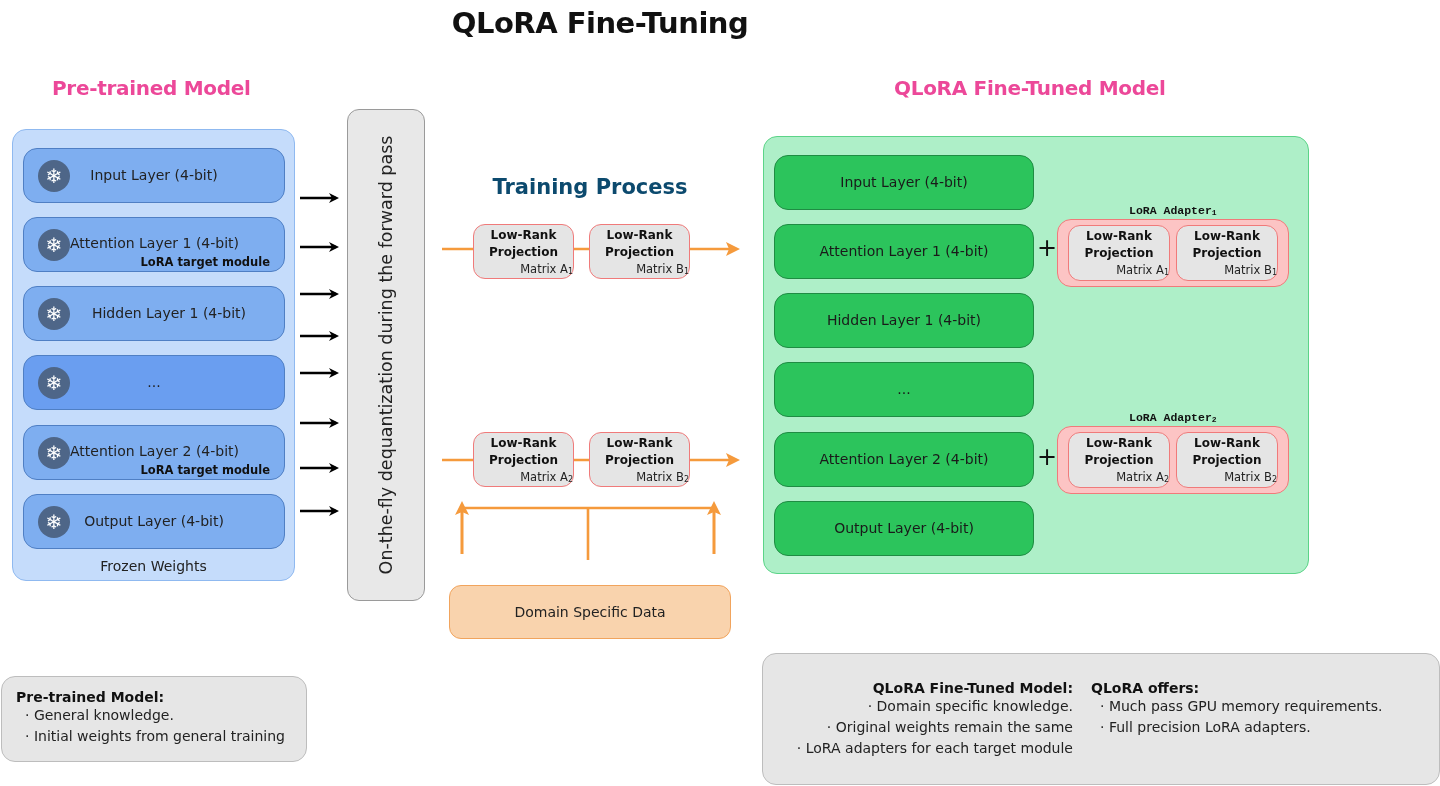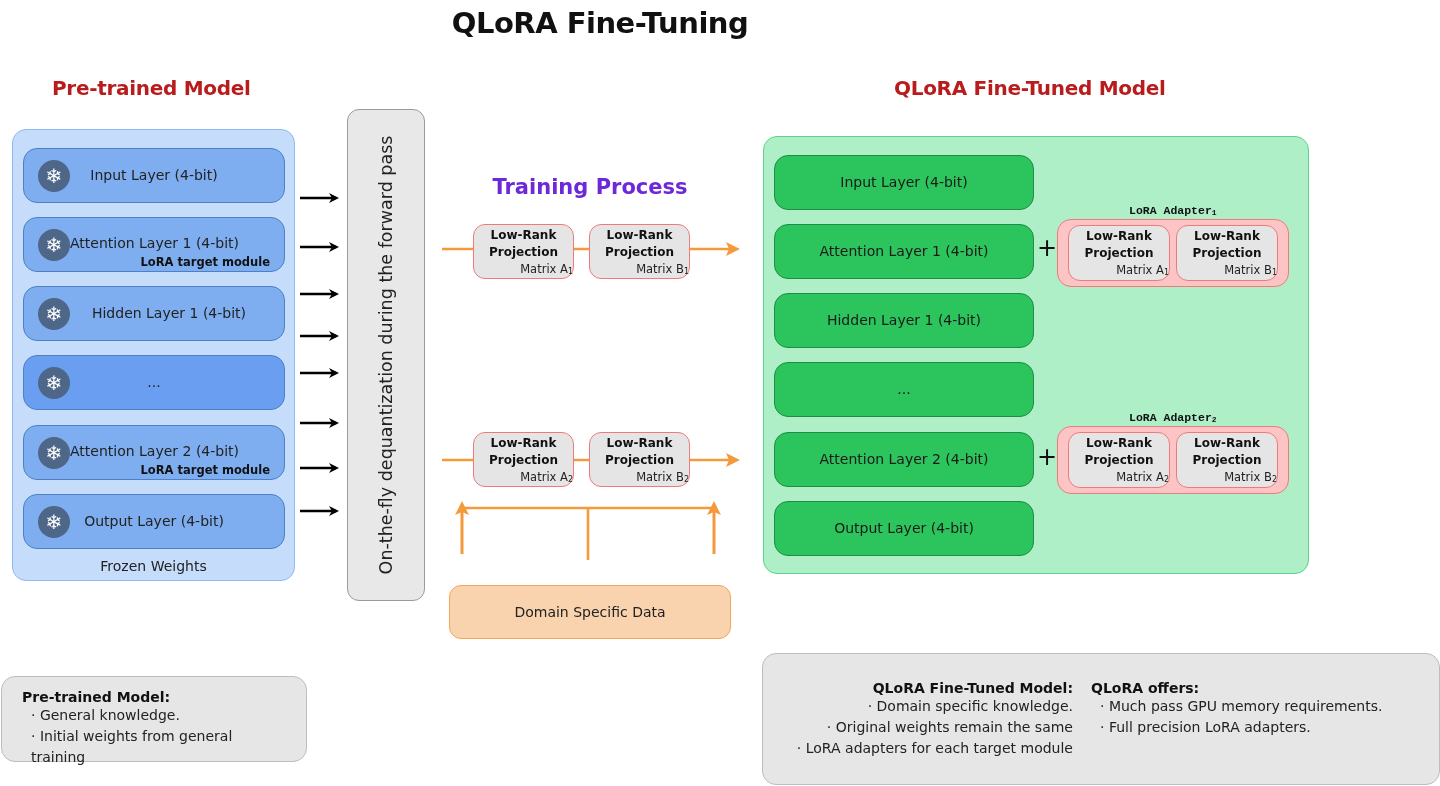--- a/index.html
+++ b/index.html
@@ -2,59 +2,59 @@
 <html><head>
 <meta charset="utf-8">
 <style>
   * { box-sizing: border-box; margin: 0; padding: 0; }
   html, body { width: 1440px; height: 786px; background: #ffffff; overflow: hidden; }
   body { font-family: "DejaVu Sans", sans-serif; color: #222; position: relative; }
 
   .abs { position: absolute; }
 
   .main-title { left: 0; width: 1200px; top: 6px; text-align: center; font-size: 29px; font-weight: bold; color: #111; letter-spacing: -0.5px; }
-  .sec-title { font-size: 20px; font-weight: bold; color: #b91c1c; letter-spacing: -0.3px; }
+  .sec-title { font-size: 20px; font-weight: bold; color: #ec4899; letter-spacing: -0.3px; }
 
   
   .pre-panel { left: 12px; top: 129px; width: 283px; height: 452px; background: #c5dcfb; border: 1.5px solid #8fb9f0; border-radius: 14px; }
   .pre-layer { position: absolute; left: 10px; width: 262px; height: 55px; background: #7eaef0; border: 1.2px solid #4f7fc4; border-radius: 14px; }
   .pre-layer.dots { background: #6a9ef0; }
   .pre-layer .snow { position: absolute; left: 14px; top: 11px; width: 32px; height: 32px; border-radius: 50%; background: #4e6688; color: #fff; font-size: 20px; line-height: 32px; text-align: center; }
   .pre-layer .lbl { position: absolute; left: 0; right: 0; top: 18px; text-align: center; font-size: 14px; color: #222; }
   .pre-layer .lbl.shift { left: 30px; text-align: left; top: 17px; }
   .pre-layer .tag { position: absolute; right: 14px; bottom: 2px; font-size: 11.5px; font-weight: bold; color: #111; margin-top: 12px; }
   .frozen { position: absolute; left: 0; right: 0; bottom: 6px; text-align: center; font-size: 14px; color: #222; }
 
   
   .deq { left: 347px; top: 109px; width: 78px; height: 492px; background: #e8e8e8; border: 1.2px solid #9a9a9a; border-radius: 12px; }
   .deq-text { position: absolute; left: 50%; top: 50%; transform: translate(-50%, -50%) rotate(-90deg); white-space: nowrap; font-size: 17.5px; color: #222; }
 
   
-  .training-title { left: 440px; width: 300px; top: 175px; text-align: center; font-size: 21px; font-weight: bold; color: #6d28d9; }
+  .training-title { left: 440px; width: 300px; top: 175px; text-align: center; font-size: 21px; font-weight: bold; color: #0c4a6e; }
   .lr-box { position: absolute; width: 101px; height: 55px; background: #e5e5e5; border: 1.5px solid #f07a7a; border-radius: 12px; text-align: center; }
   .lr-box .t { font-size: 12px; font-weight: bold; color: #111; line-height: 17px; margin-top: 2px; }
   .lr-box .m { font-size: 11.5px; color: #222; line-height: 16px; text-align: right; }
   .lr-box sub { font-size: 8px; vertical-align: -1px; }
 
   .domain-box { left: 449px; top: 585px; width: 282px; height: 54px; background: #f9d3ad; border: 1.5px solid #f1a45d; border-radius: 12px; text-align: center; line-height: 52px; font-size: 14px; color: #222; }
 
   
   .ft-panel { left: 763px; top: 136px; width: 546px; height: 438px; background: #aeefc8; border: 1.5px solid #5cd488; border-radius: 14px; }
   .ft-layer { position: absolute; left: 10px; width: 260px; height: 55px; background: #2cc45c; border: 1.2px solid #1f8c43; border-radius: 14px; text-align: center; line-height: 53px; font-size: 14px; color: #1a1a1a; }
   .plus { position: absolute; font-size: 24px; color: #111; font-weight: normal; }
   .adapter-title { position: absolute; font-size: 11.5px; font-weight: bold; color: #111; font-family: Liberation Mono, monospace; }
   .adapter-title sub { font-size: 8px; vertical-align: -1px; }
   .adapter { position: absolute; width: 232px; height: 68px; background: #fcc4c4; border: 1.5px solid #f07a7a; border-radius: 14px; }
   .adapter .lr-box { top: 5px; width: 102px; height: 56px; }
 
   
   .note { background: #e6e6e6; border: 1.5px solid #bdbdbd; border-radius: 14px; }
   .note .h { font-size: 14px; font-weight: bold; color: #111; }
   .note .li { font-size: 14px; color: #222; line-height: 21px; padding-left: 9px; }
-  .note-left { left: 1px; top: 676px; width: 306px; height: 86px; padding: 12px 20px; }
+  .note-left { left: 1px; top: 676px; width: 306px; height: 86px; padding: 12px 14px; }
   .note-right { left: 762px; top: 653px; width: 678px; height: 132px; padding: 26px 20px; display: flex; }
   .note-right .col { margin-right: 18px; }
   .note-right .col1 { width: 290px; text-align: right; }
 </style>
 </head>
 <body>
 
 <div class="abs main-title">QLoRA Fine-Tuning</div>
 
 <div class="abs sec-title" style="left:52px; top:76px;">Pre-trained Model</div>

